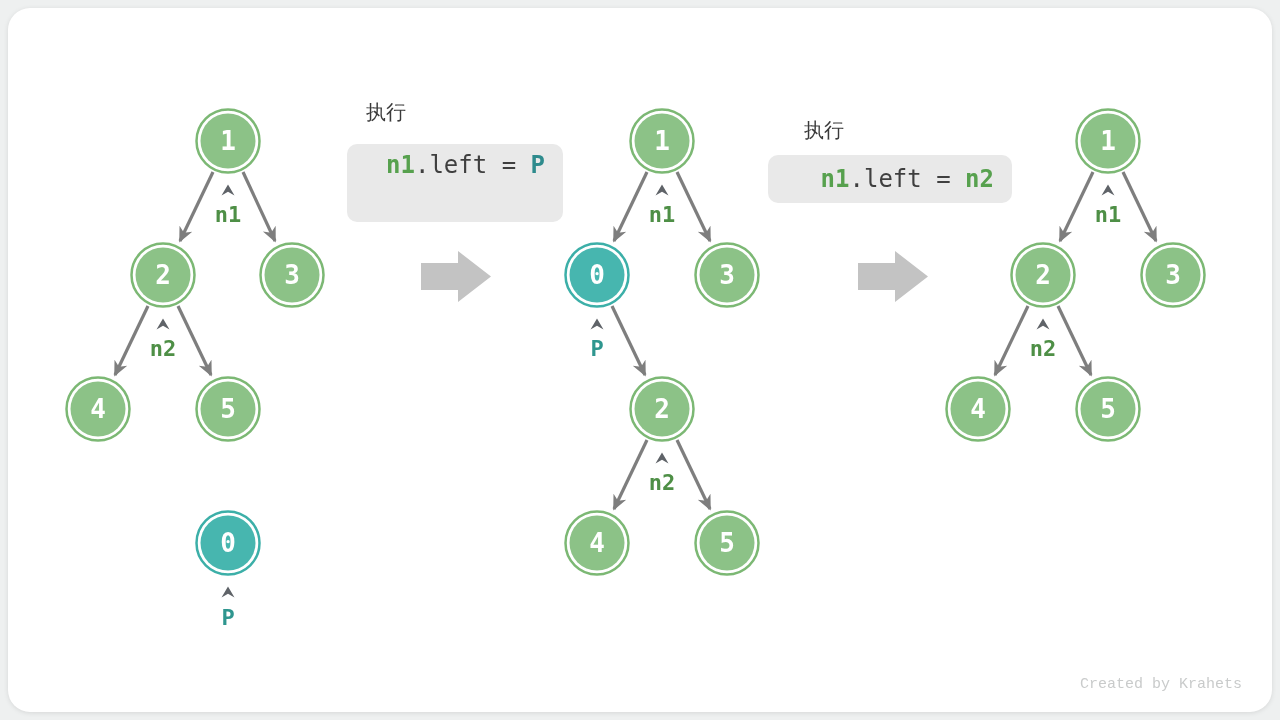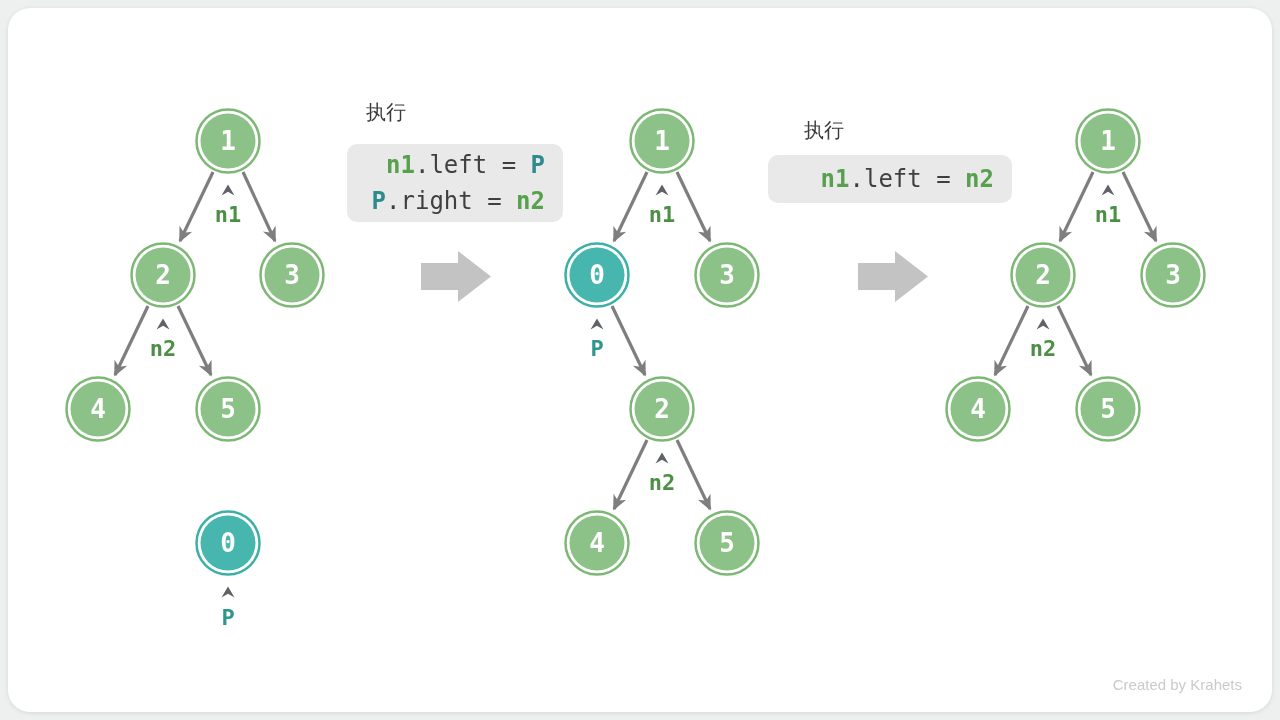--- a/index.html
+++ b/index.html
@@ -54,21 +54,21 @@
     box-sizing: border-box;
     text-align: right;
   }
   .code-line { line-height: 36px; white-space: pre; }
   .kw-green { color: #57a14e; font-weight: bold; }
   .kw-teal  { color: #2e8b8d; font-weight: bold; }
 
   .watermark {
     position: absolute;
     right: 38px; top: 676px;
-    font-family: Liberation Sans, sans-serif;
+    font-family: Liberation Mono, monospace;
     font-size: 15px; color: #c9cbcb;
   }
 </style>
 </head>
 <body>
 
 <div class="card"></div>
 
 <svg class="diagram" width="1280" height="720" viewBox="0 0 1280 720">
   <defs>
@@ -207,21 +207,20 @@
     <path class="caret" transform="translate(1108,190)" d="M-6.5,5.5 L0,-5.5 L6.5,5.5 L0,1.8 Z"></path>
     <text class="ptr ptr-green" x="1108" y="222">n1</text>
     <path class="caret" transform="translate(1043,324)" d="M-6.5,5.5 L0,-5.5 L6.5,5.5 L0,1.8 Z"></path>
     <text class="ptr ptr-green" x="1043" y="356">n2</text>
   </g>
 </svg>
 
 <div class="exec-label" style="left:366px; top:99px">执行</div>
 <div class="code-box" style="left:347px; top:144px; width:216px; height:78px">
   <div class="code-line"><span class="kw-green">n1</span><span>.left = </span><span class="kw-teal">P</span></div>
-  <div class="code-line"><span class="kw-teal">P</span><span>.right = </span><span class="kw-green">n2</span></div>
 </div>
 
 <div class="exec-label" style="left:804px; top:117px">执行</div>
 <div class="code-box" style="left:768px; top:155px; width:244px; height:48px; padding-top:6px">
   <div class="code-line"><span class="kw-green">n1</span><span>.left = </span><span class="kw-green">n2</span></div>
 </div>
 
 <div class="watermark">Created by Krahets</div>
 
 </body></html>

